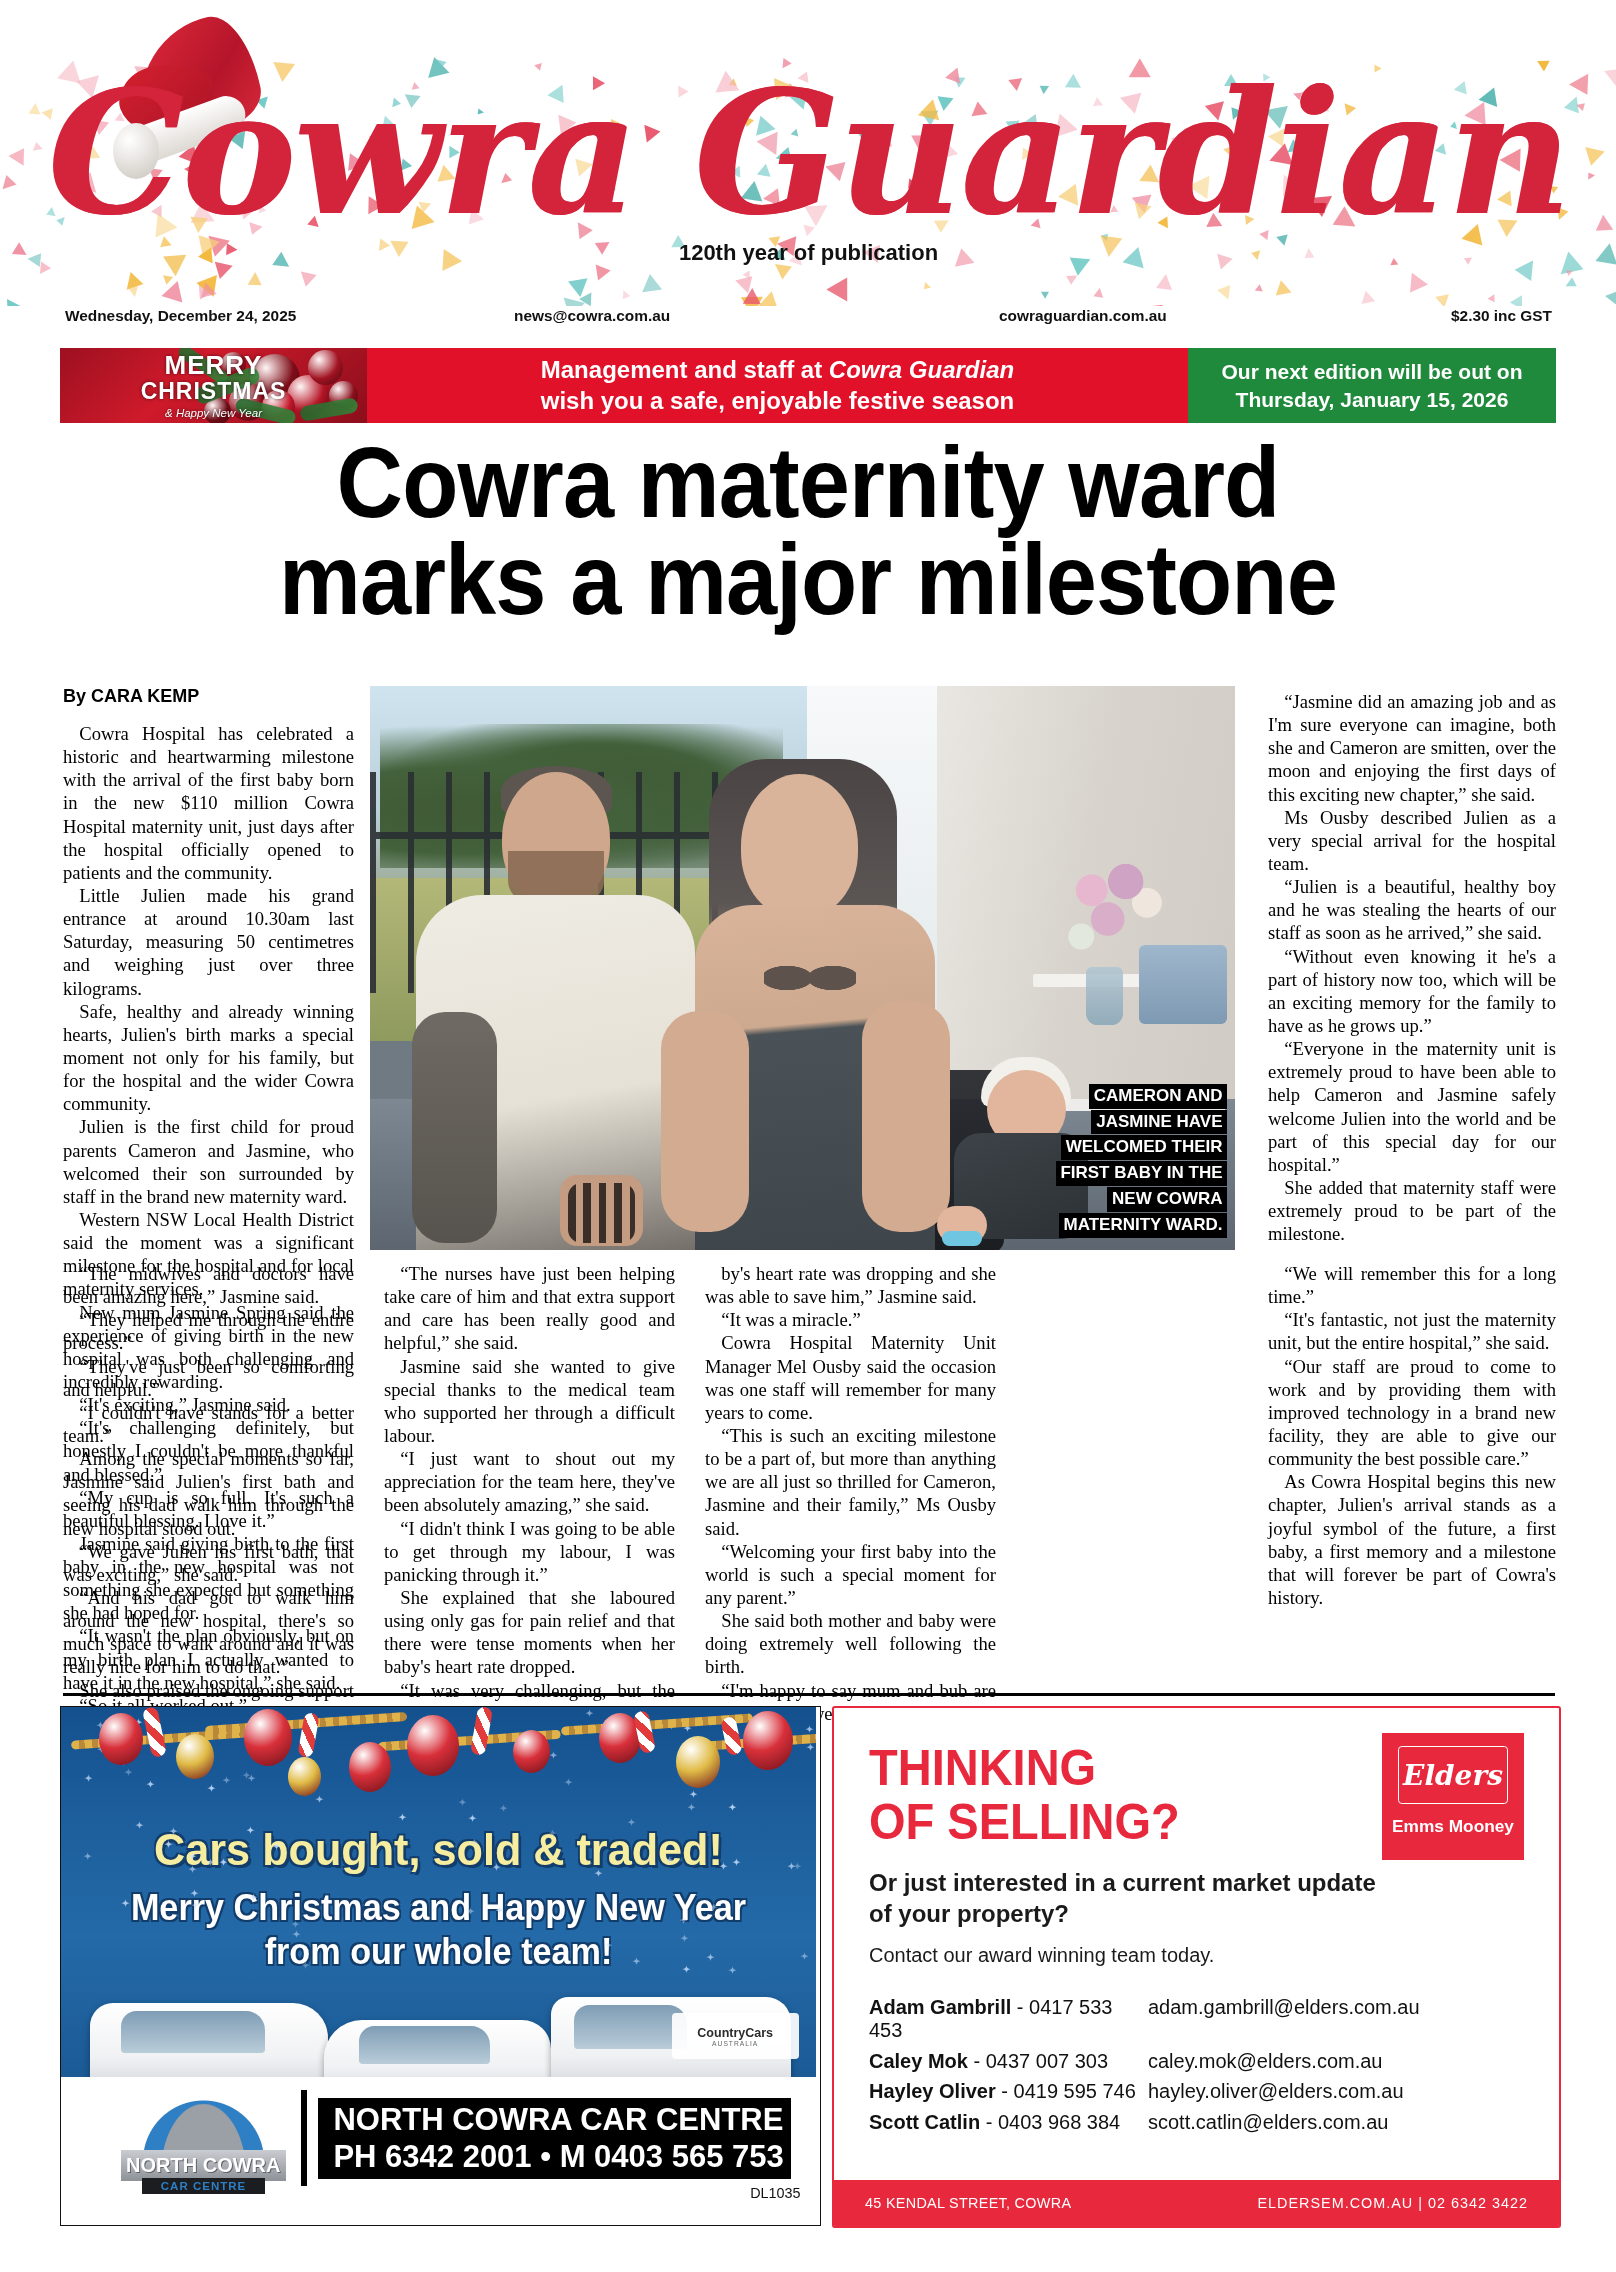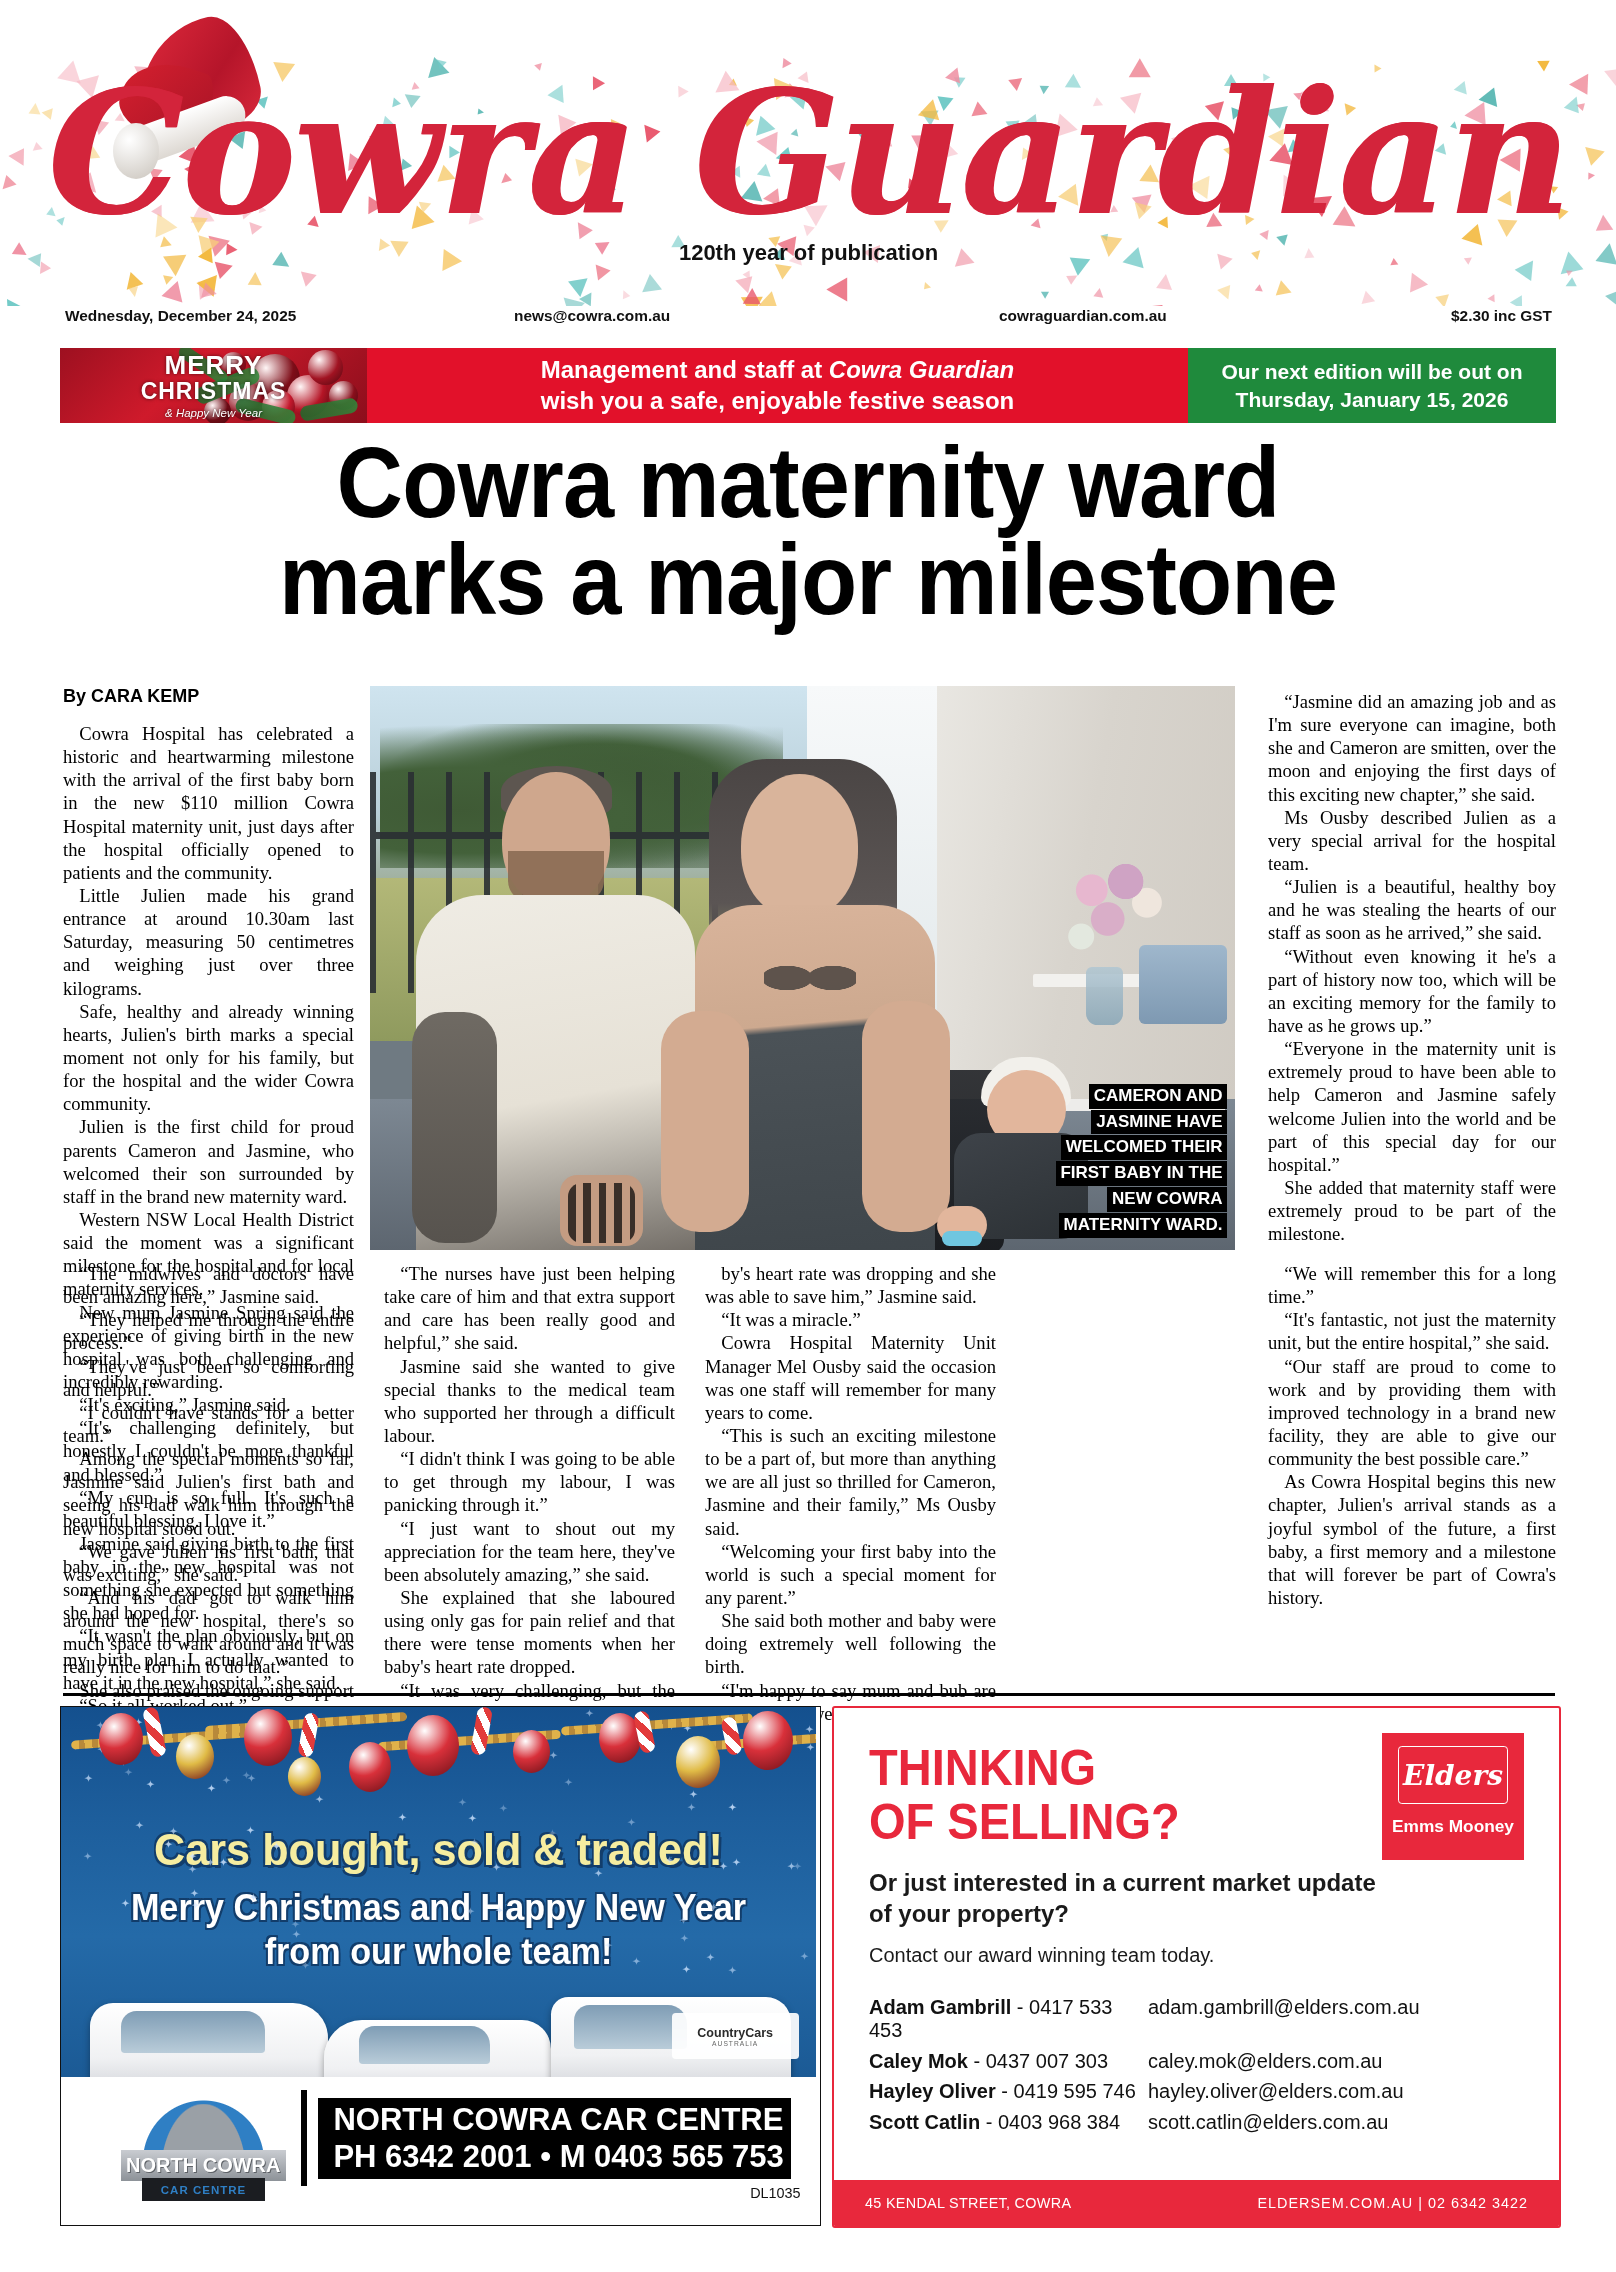--- a/index.html
+++ b/index.html
@@ -197,21 +197,21 @@
   .ncc-logo{position:absolute;left:56px;top:13.4px;width:173px;height:108px;}
   .ncc-arc{position:absolute;left:0;top:0;width:173px;height:71px;
     background:radial-gradient(circle at 50% 100%,#2f7fc4 0 60px,rgba(0,0,0,0) 61px);}
   .ncc-road{position:absolute;left:44px;top:13.4px;width:85px;height:58px;
     background:radial-gradient(ellipse at 50% 120%,#9aa0a6 0 42px,rgba(0,0,0,0) 43px);}
   .ncc-bar{position:absolute;left:3.8px;top:60px;width:165px;height:31px;
     background:linear-gradient(180deg,#c9ccd1,#8d9298);
     display:flex;align-items:center;justify-content:center;
     font-family:"Liberation Sans",sans-serif;font-weight:bold;font-size:20px;color:#fff;
     text-shadow:1px 1px 0 #5d6166;}
-  .ncc-bar2{position:absolute;left:25px;top:88px;width:123px;height:23px;
+  .ncc-bar2{position:absolute;left:25px;top:88px;width:123px;height:16px;
     background:#1b1d21;display:flex;align-items:center;justify-content:center;
     font-family:"Liberation Sans",sans-serif;font-weight:bold;font-size:11.5px;color:#2f7fc4;letter-spacing:1px;}
   .ncc-black{position:absolute;left:257px;top:21px;width:473px;height:81px;background:#000;
     display:flex;flex-direction:column;justify-content:center;padding-left:15.4px;box-sizing:border-box;}
   .ncc-black div{font-family:"Liberation Sans",sans-serif;font-weight:bold;color:#fff;
     font-size:31px;line-height:1.18;}
   .ncc-bar-left{position:absolute;left:240px;top:13.4px;width:5.8px;height:96px;background:#000;}
   .dl-num{position:absolute;right:15.4px;top:108px;font-family:"Liberation Sans",sans-serif;
     font-size:14.4px;color:#111;}
 
@@ -637,22 +637,22 @@
       <p>“They've just been so comforting and helpful.”</p>
       <p>“I couldn't have stands for a better team.”</p>
       <p>Among the special moments so far, Jasmine said Julien's first bath and seeing his dad walk him through the new hospital stood out.</p>
       <p>“We gave Julien his first bath, that was exciting,” she said.</p>
       <p>“And his dad got to walk him around the new hospital, there's so much space to walk around and it was really nice for him to do that.”</p>
       <p>She also praised the ongoing support from nursing staff.</p>
     </div>
   <div class="col c2-bot" id="c2bot">
       <p>“The nurses have just been helping take care of him and that extra support and care has been really good and helpful,” she said.</p>
       <p>Jasmine said she wanted to give special thanks to the medical team who supported her through a difficult labour.</p>
+      <p>“I just want to shout out my appreciation for the team here, they've been absolutely amazing,” she said.</p>
       <p>“I didn't think I was going to be able to get through my labour, I was panicking through it.”</p>
-      <p>“I just want to shout out my appreciation for the team here, they've been absolutely amazing,” she said.</p>
       <p>She explained that she laboured using only gas for pain relief and that there were tense moments when her baby's heart rate dropped.</p>
       <p>“It was very challenging, but the doctor was able to help when my ba-</p>
     </div>
   <div class="col c3-bot" id="c3bot">
       <p>by's heart rate was dropping and she was able to save him,” Jasmine said.</p>
       <p>“It was a miracle.”</p>
       <p>Cowra Hospital Maternity Unit Manager Mel Ousby said the occasion was one staff will remember for many years to come.</p>
       <p>“This is such an exciting milestone to be a part of, but more than anything we are all just so thrilled for Cameron, Jasmine and their family,” Ms Ousby said.</p>
       <p>“Welcoming your first baby into the world is such a special moment for any parent.”</p>
       <p>She said both mother and baby were doing extremely well following the birth.</p>

